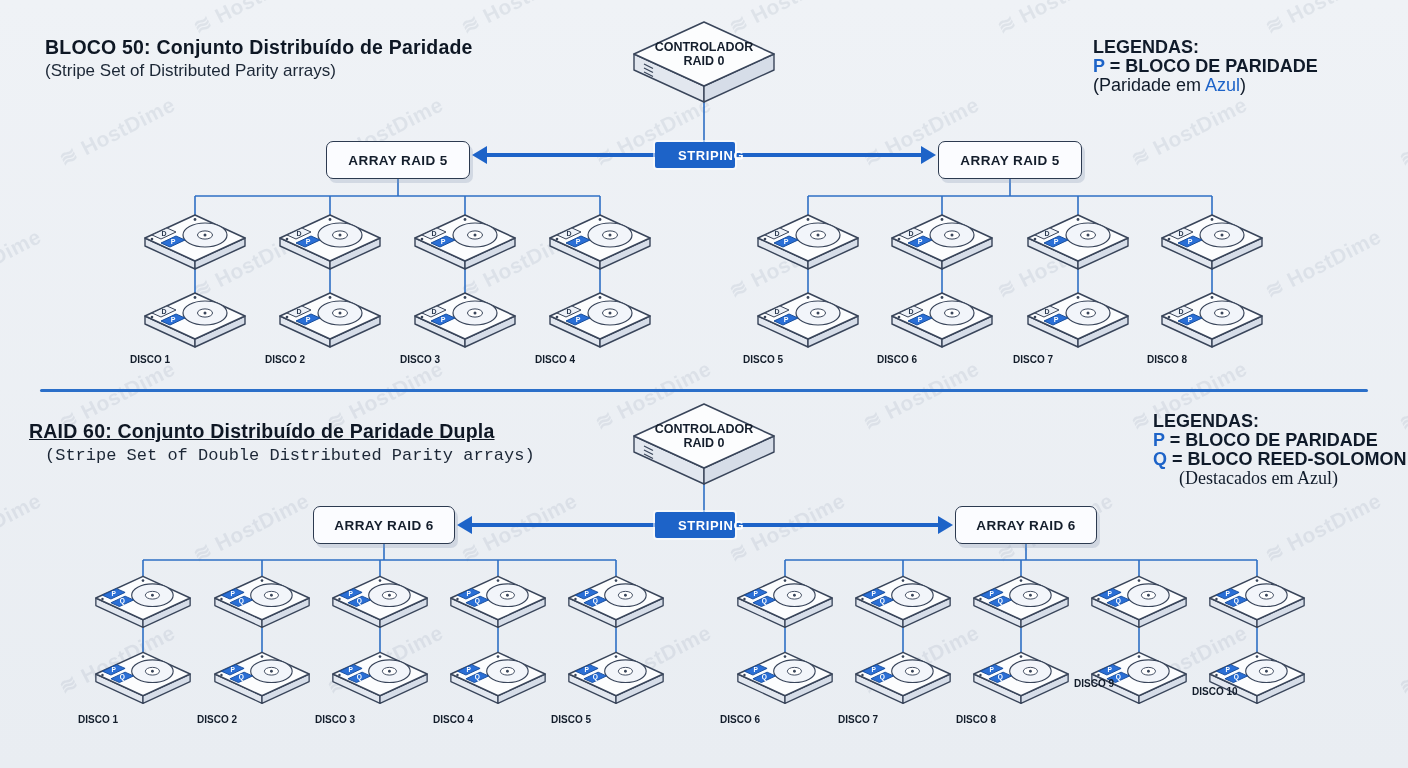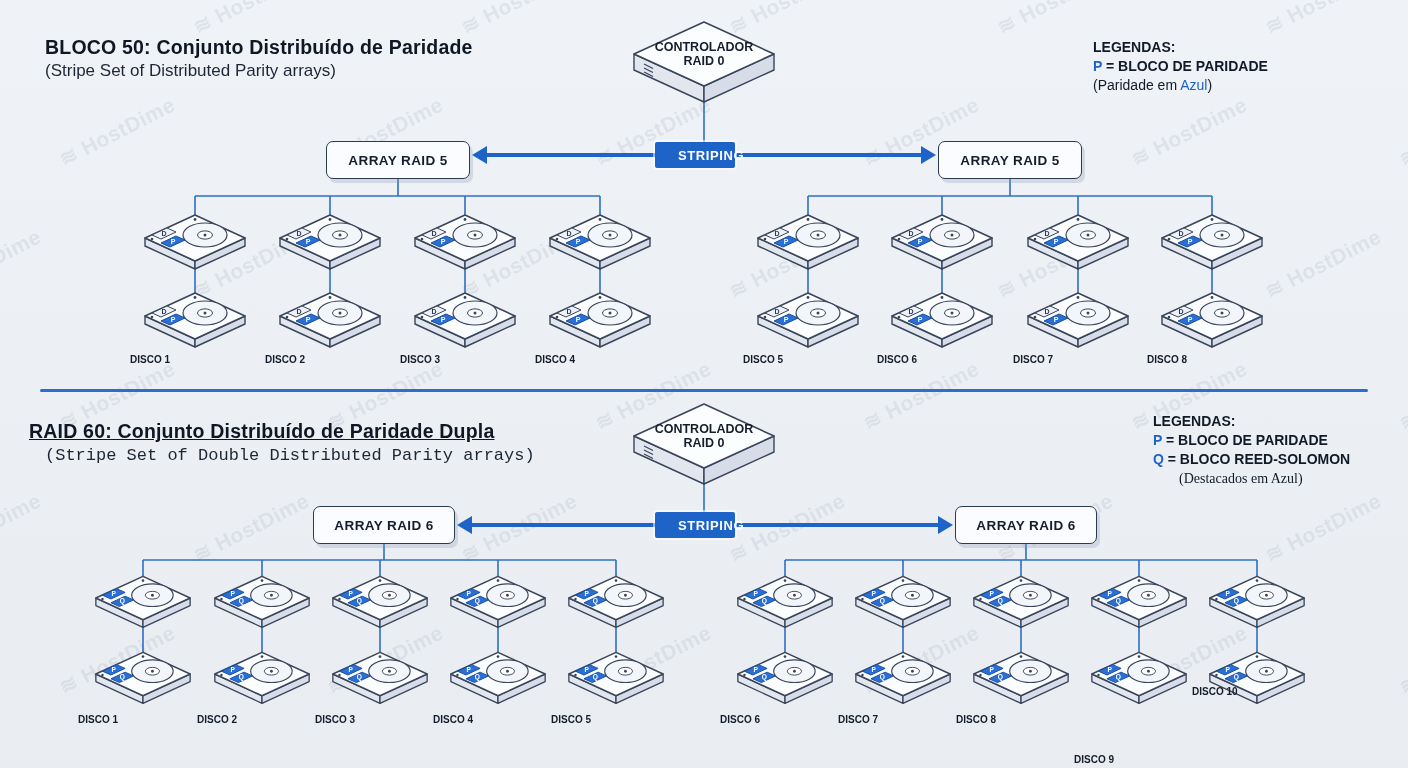--- a/index.html
+++ b/index.html
@@ -18,21 +18,21 @@
   .wire { stroke:#2e6fc4; stroke-width:1.6; fill:none; }
   .arrow-line { stroke:#1d63c8; stroke-width:4; fill:none; }
   .arrow-head { fill:#1d63c8; }
 
   
   #nodes { position:absolute; inset:0; z-index:2; }
 
   .sec-title { position:absolute; z-index:2; font-weight:bold; font-size:19.5px; color:#0e1724; letter-spacing:.2px; }
   .sec-sub   { position:absolute; z-index:2; font-size:17px; color:#1c2736; }
 
-  .legend { position:absolute; z-index:2; font-size:14px; color:#101b2a; line-height:19px; }
+  .legend { position:absolute; z-index:2; font-size:18px; color:#101b2a; line-height:19px; }
   .lg-title { font-weight:bold; }
   .lg-line.bold { font-weight:bold; }
   .lg-line.indent { padding-left:26px;font-family:Liberation Serif, serif; }
   .legend .key { color:#1d63c8; font-weight:bold; }
   .legend .accent { color:#1d63c8;margin-top:44px; }
 
   .abox { position:absolute; z-index:2; height:38px; background:#fbfcff;
           border:1.6px solid #2c3a50; border-radius:7px;
           display:flex; align-items:center; justify-content:center;
           font-weight:bold; font-size:13.5px; letter-spacing:.4px; color:#141e2c;
@@ -772,21 +772,21 @@
       <ellipse class="hub" cx="66" cy="31" rx="7.5" ry="4.1"></ellipse>
       <circle class="dot" cx="66" cy="31" r="1.5"></circle>
       <circle class="dot" cx="56" cy="15.5" r="1.4"></circle>
       <circle class="dot" cx="13" cy="35" r="1.3"></circle>
       <polygon class="b1 blk-blue" points="13,31 28,24 37,28 22,35"></polygon>
       <polygon class="b2 blk-blue" points="22,39 37,32 46,36 31,43"></polygon>
       <text class="bt t1" x="25" y="31.5">P</text>
       <text class="bt t2" x="34" y="39.5">Q</text>
     </svg>
   </div>
-      <div class="disk-label" style="left: 1074px; top: 754px;">DISCO 9</div>
+      <div class="disk-label" style="left: 1074px; top: 678px;">DISCO 9</div>
       <div class="disk" style="left: 1204px; top: 566px; width: 106px; height: 66px;">
     <svg viewBox="0 0 112 70">
       <polygon class="face-l" points="6,34 56,57 56,65 6,42"></polygon>
       <polygon class="face-r" points="106,34 56,57 56,65 106,42"></polygon>
       <polygon class="face-top" points="6,34 56,11 106,34 56,57"></polygon>
       <ellipse class="platter" cx="66" cy="31" rx="22" ry="12"></ellipse>
       <ellipse class="hub" cx="66" cy="31" rx="7.5" ry="4.1"></ellipse>
       <circle class="dot" cx="66" cy="31" r="1.5"></circle>
       <circle class="dot" cx="56" cy="15.5" r="1.4"></circle>
       <circle class="dot" cx="13" cy="35" r="1.3"></circle>

